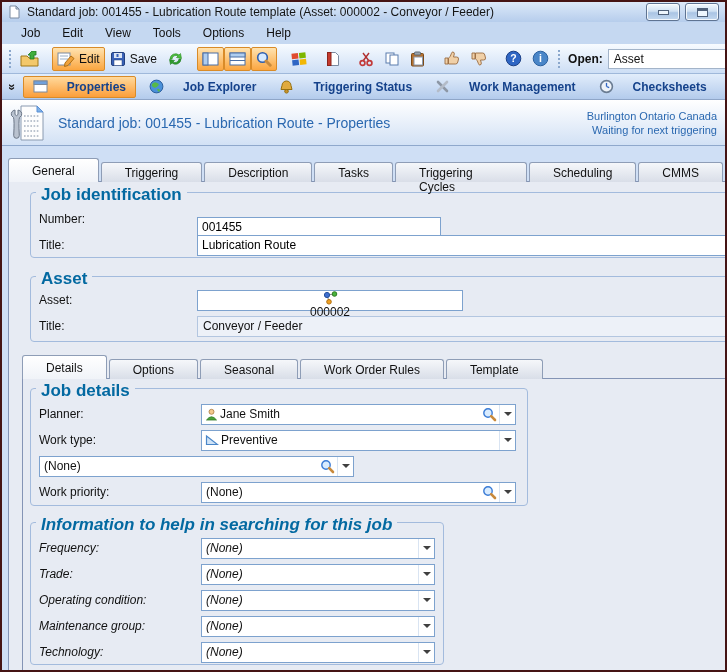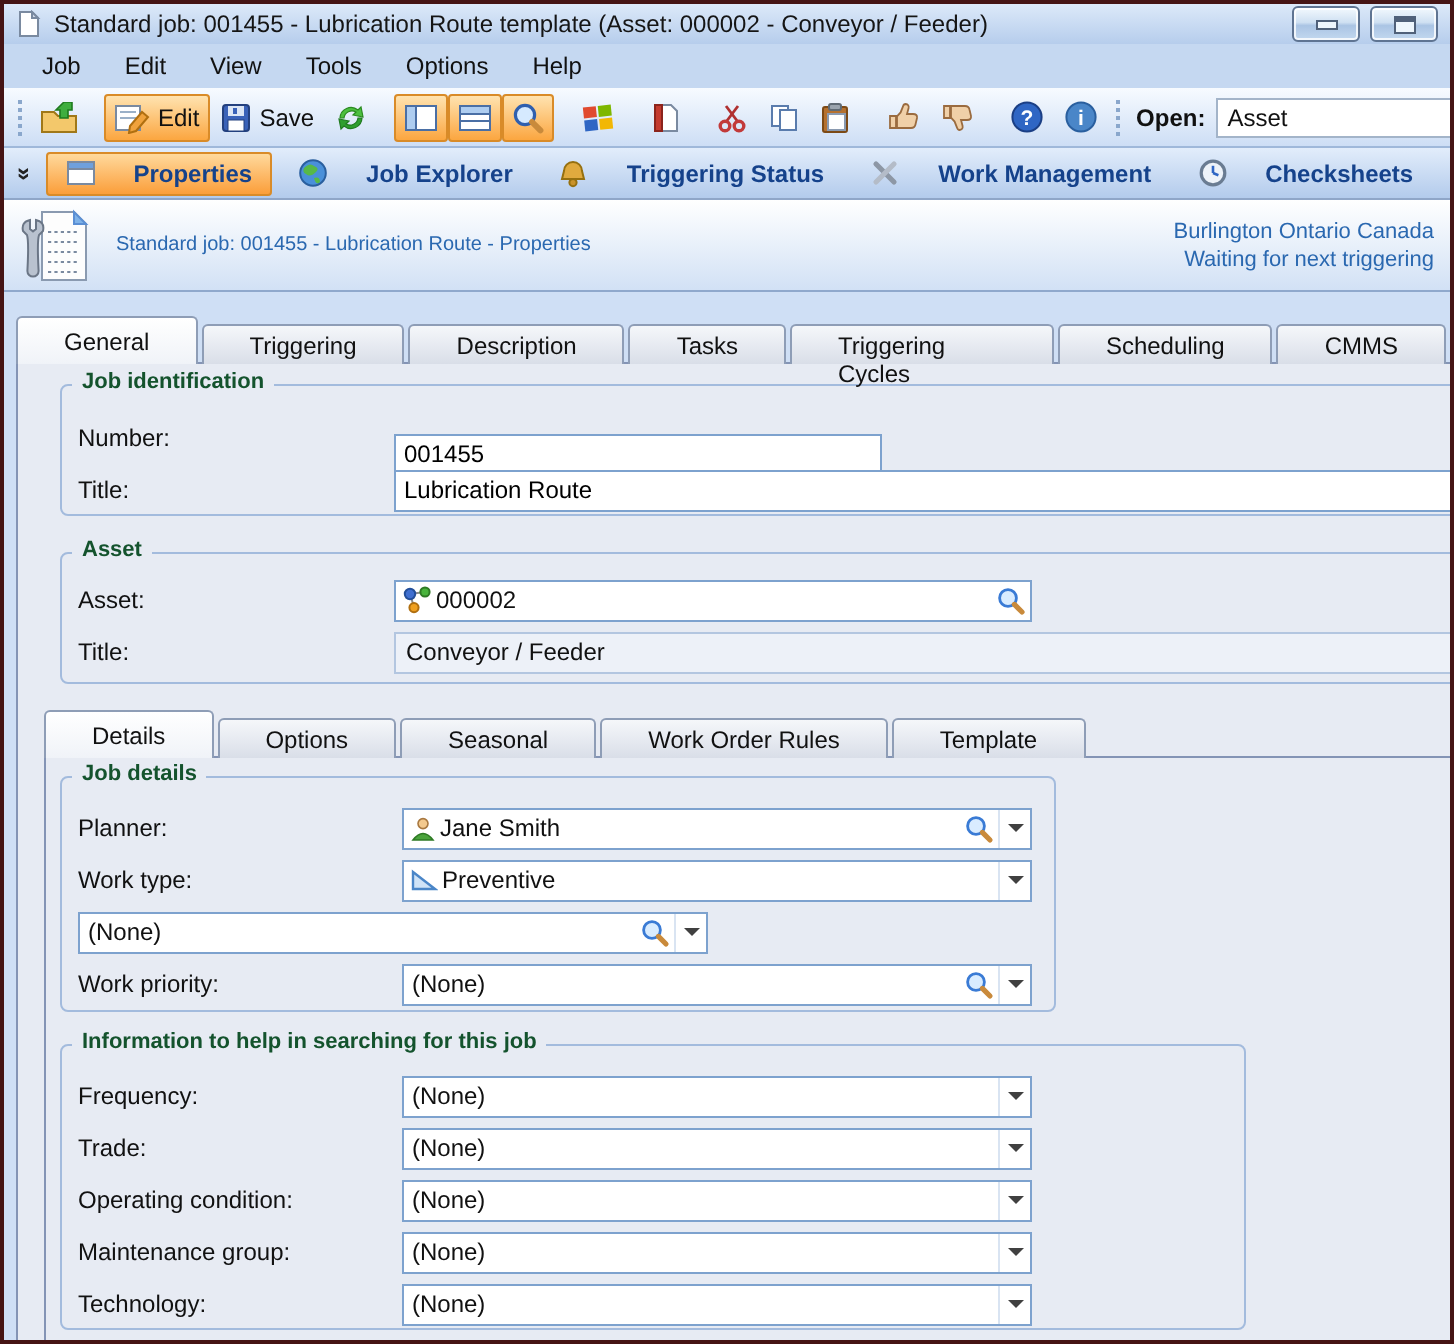--- a/index.html
+++ b/index.html
@@ -50,53 +50,53 @@
           margin:0 7px 0 3px; font-size:12px; }
   .navtab { display:flex; align-items:center; gap:19px; padding:3px 9px; height:22px;
             font-weight:bold; color:#15428b; border:1px solid transparent; border-radius:2px;
             margin-right:3px; white-space:nowrap; }
   .navtab.active { background:linear-gradient(#ffd99c,#fb9e3a); border-color:#d98b28; }
 
   
   .headerband { height:46px; background:linear-gradient(#ffffff,#d2e1f5);
                 border-bottom:1px solid #8fa8cc; display:flex; align-items:center;
                 padding:0 8px 0 6px; gap:12px; }
-  .htitle { flex:1; color:#2a68b0; font-size:10px; }
+  .htitle { flex:1; color:#2a68b0; font-size:14px; }
   .hright { text-align:right; color:#2a68b0; font-size:11px; line-height:14px; white-space:nowrap; }
 
   
   .tabrow { position:absolute; display:flex; align-items:flex-end; }
   .ptab { padding:3px 23px 3px; background:linear-gradient(#f5f7fa,#d9dee8);
           border:1px solid #8e9db6; border-bottom:none; border-radius:3px 3px 0 0;
           margin-right:2px; height:20px; font-size:12px; }
   .ptab.active { background:linear-gradient(#ffffff,#f0f3f8); height:24px; padding-top:5px;
                  position:relative; z-index:3; }
   .panel { position:absolute; background:#e7ebf3; border:1px solid #8494b5; }
 
   
   .fs { position:absolute; border:1px solid #a3bbdd; border-radius:4px; padding:0 8px; z-index:2; }
   .fs .legend { position:absolute; top:-8px; left:5px; background:#e7ebf3; padding:0 5px;
-                color:#14532d; font-weight:bold; font-size:11px; white-space:nowrap; }
+                color:#0369a1; font-weight:bold; font-size:17px; white-space:nowrap; }
   .frow { display:flex; align-items:center; height:26px; }
   .frow .flabel { width:158px; flex:0 0 158px; }
   .frow.inner .flabel { width:162px; flex:0 0 162px; }
 
   .tinput { height:21px; border:1px solid #7da2ce; background:#fff; font:12px "Liberation Sans",sans-serif;
             padding:0 4px; }
   .rofield { height:21px; border:1px solid #b3c6e0; background:#edf1f8; display:flex;
              align-items:center; padding:0 5px; }
   .combo { display:flex; align-items:center; height:21px; background:#fff;
            border:1px solid #7da2ce; }
   .combo .lead { display:flex; margin:0 2px 0 3px; }
   .combo .txt { padding-left:4px; white-space:nowrap; }
   .btn-search { margin-left:auto; width:20px; display:flex; justify-content:center; align-items:center; height:100%; }
   .btn-drop { width:16px; height:100%; display:flex; align-items:center; justify-content:center;
               border-left:1px solid #d9e4f2; background:#fff; }
   .btn-drop.solo { margin-left:auto; }
-  .w236 { width:244px;margin-top:16px; } .w266 { width:319px; } .w315 { width:315px; } .wlong { width:700px; }
+  .w236 { width:244px;margin-top:16px; } .w266 { width:266px;flex-direction:column; } .w315 { width:315px; } .wlong { width:700px; }
 </style>
 </head>
 <body>
 
 <div class="window">
  <div class="client">
 
   <div class="titlebar">
     <span style="display:flex;">
       <svg width="13" height="14" viewBox="0 0 13 14">
@@ -447,21 +447,21 @@
                 <line x1="9.2" y1="9.2" x2="13" y2="13" stroke="#c98a3b" stroke-width="2.6" stroke-linecap="round"></line>
               </svg>
         </span>
         <span class="btn-drop">
               <span class="arr"></span>
             </span>
       </span>
     </div>
   </div>
 
-  <div class="fs" style="left:28px; top:520px; width:593px; height:143px; padding-top:12px;">
+  <div class="fs" style="left:28px; top:520px; width:414px; height:143px; padding-top:12px;font-style:italic;">
     <span class="legend">Information to help in searching for this job</span>
     <div class="frow inner">
       <span class="flabel">Frequency:</span>
       <span class="combo w315">
         <span class="txt">(None)</span>
         <span class="btn-drop solo">
               <span class="arr"></span>
             </span>
       </span>
     </div>

